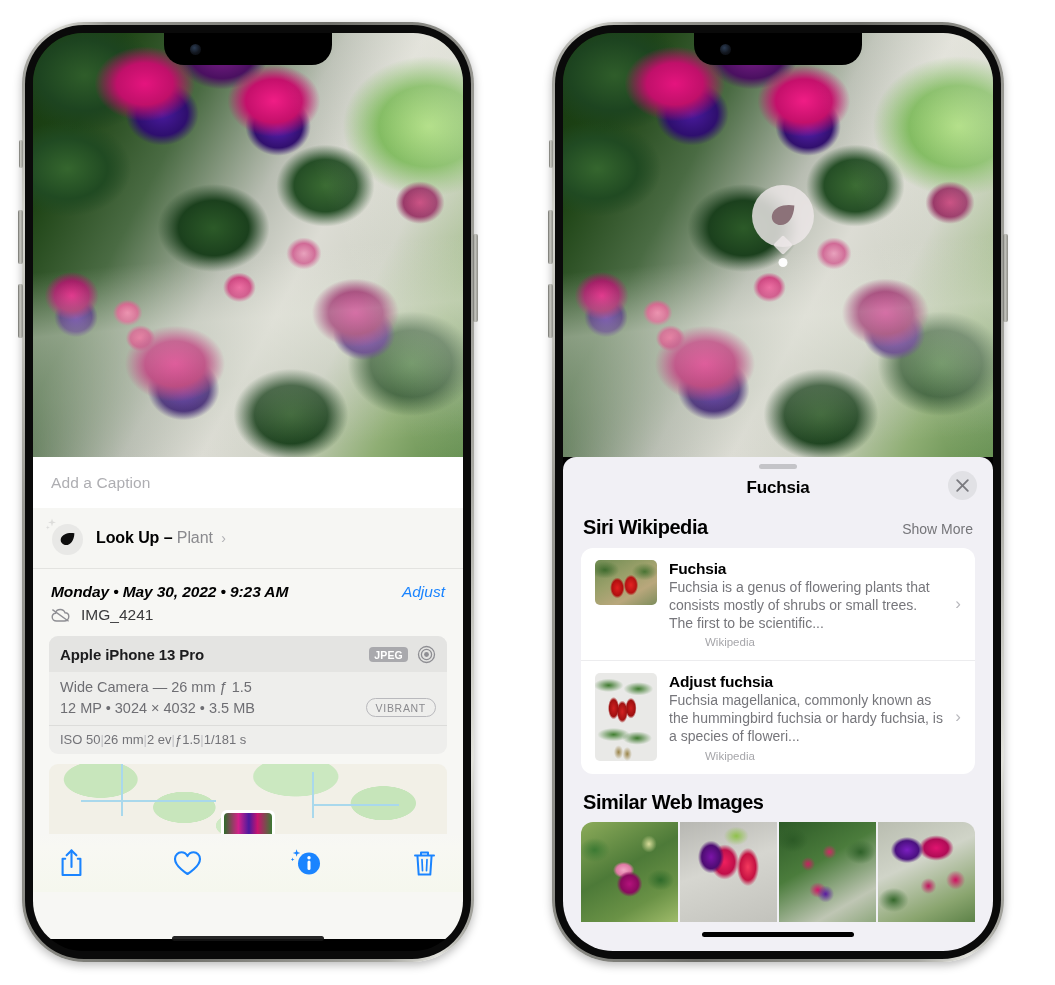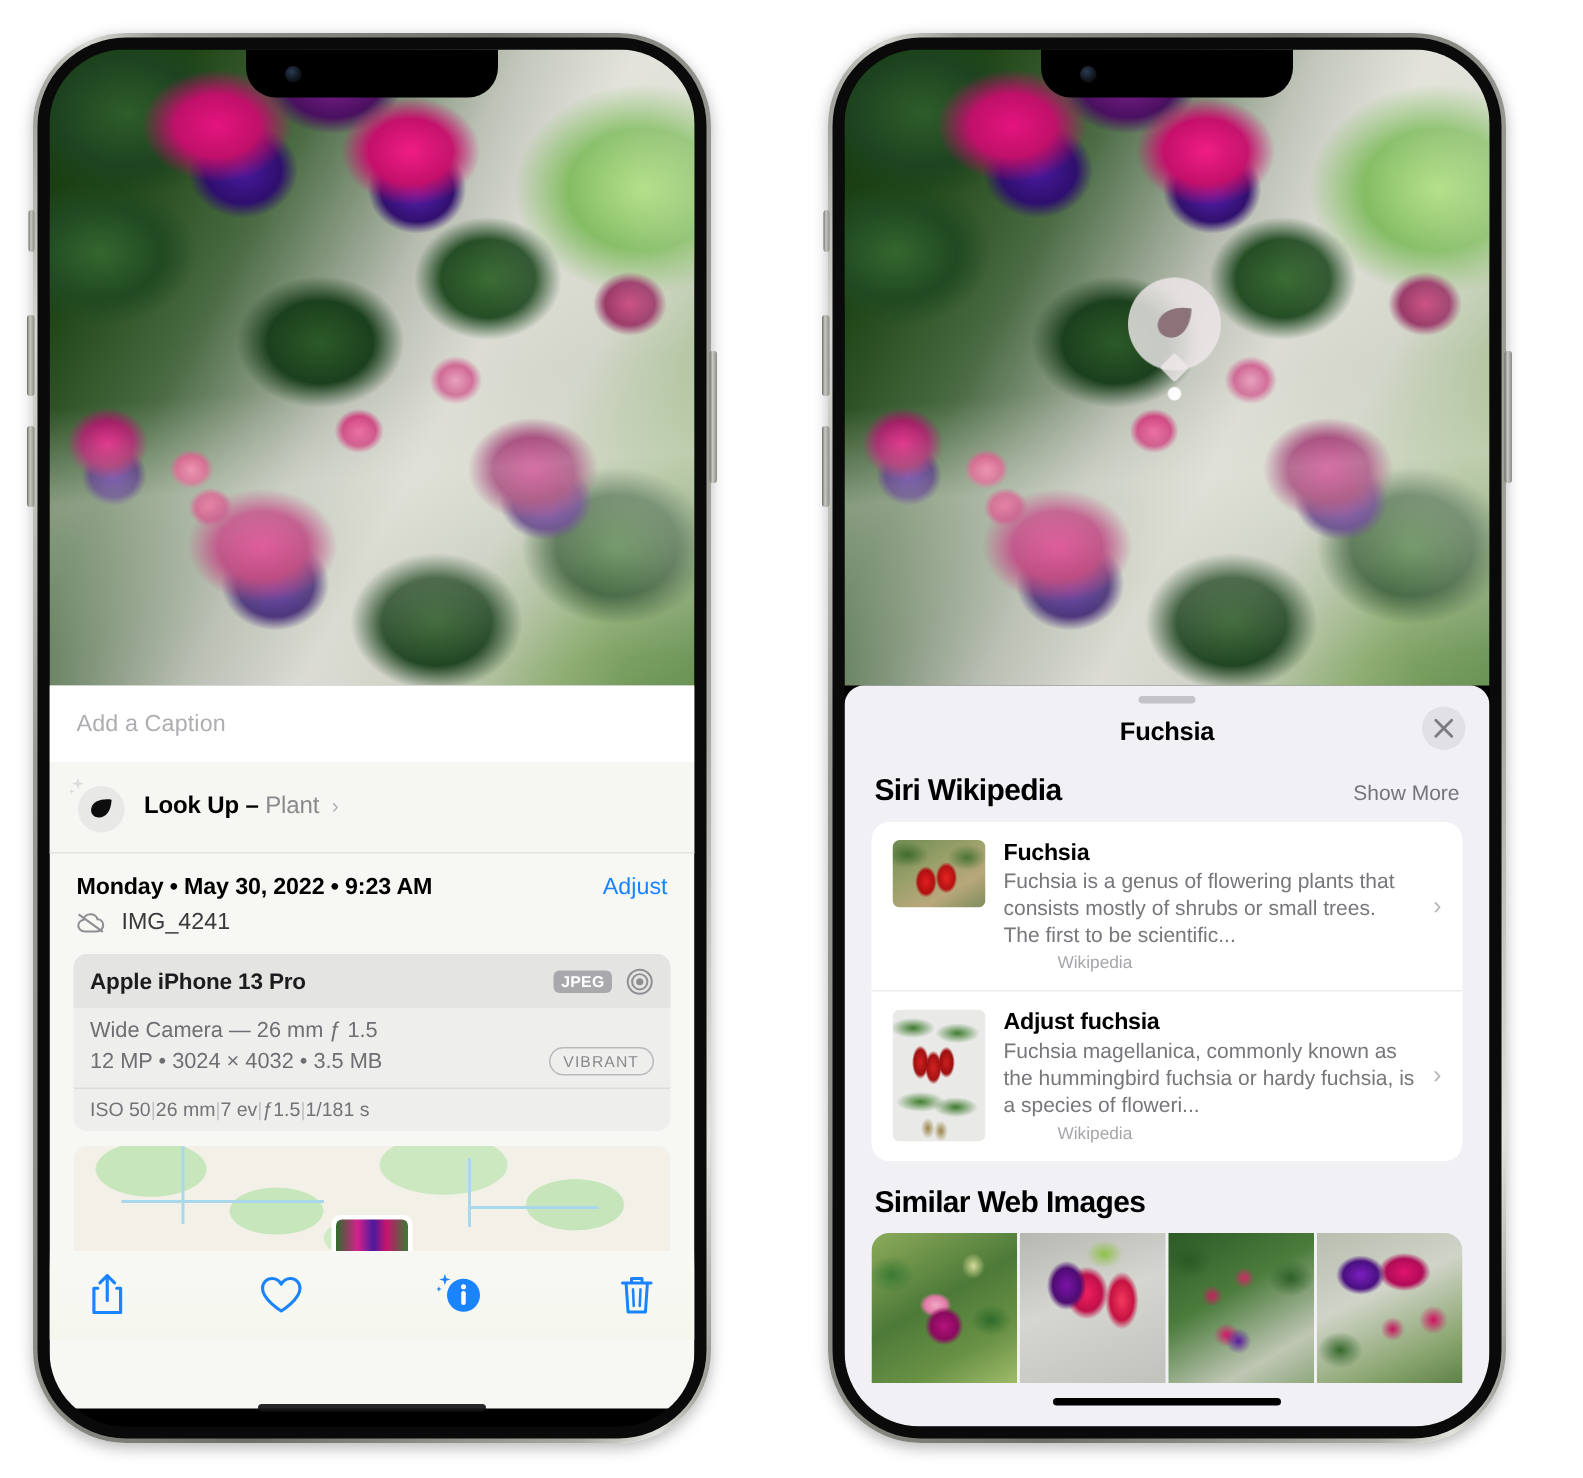--- a/index.html
+++ b/index.html
@@ -113,20 +113,21 @@
   }
   .lookup-badge svg.leaf { position: absolute; left: 10px; top: 10px; }
   .lookup-badge svg.spark { position: absolute; left: -4px; top: -4px; }
   .lookup-text { font-size: 16px; color: #000; font-weight: 700; letter-spacing: -.1px; }
   .lookup-text .sub { font-weight: 400; color: #8a8a8e; }
   .lookup-text .chev { color: #b0b0b4; font-weight: 400; font-size: 14px; margin-left: 4px; }
 
   .date-row {
     display: flex; align-items: center; justify-content: space-between;
     padding: 14px 18px 2px;
+    font-style: italic;
   }
   .date-text { font-size: 15.5px; color: #000; font-weight: 700; letter-spacing: -.1px; }
   .adjust-link { font-size: 15.5px; color: #1a84ff; }
   .file-row {
     display: flex; align-items: center; gap: 9px;
     padding: 3px 18px 12px;
     font-size: 15.5px; color: #3a3a3c;
   }
 
   .exif-card {
@@ -397,21 +398,21 @@
             <div class="exif-line2row">
               <div class="exif-line2">12 MP • 3024 × 4032 • 3.5 MB</div>
               <div class="chip-vibrant">VIBRANT</div>
             </div>
           </div>
           <div class="exif-foot">
             <span>ISO 50</span>
             <span class="sep">|</span>
             <span>26 mm</span>
             <span class="sep">|</span>
-            <span>7 ev</span>
+            <span>2 ev</span>
             <span class="sep">|</span>
             <span>ƒ1.5</span>
             <span class="sep">|</span>
             <span>1/181 s</span>
           </div>
         </div>
 
         <div class="map-card">
           <div class="road" style="left:18%; top:0; width:2px; height:52px; background:#a9d8ec;"></div>
           <div class="road" style="left:8%; top:36px; width:34%;"></div>

